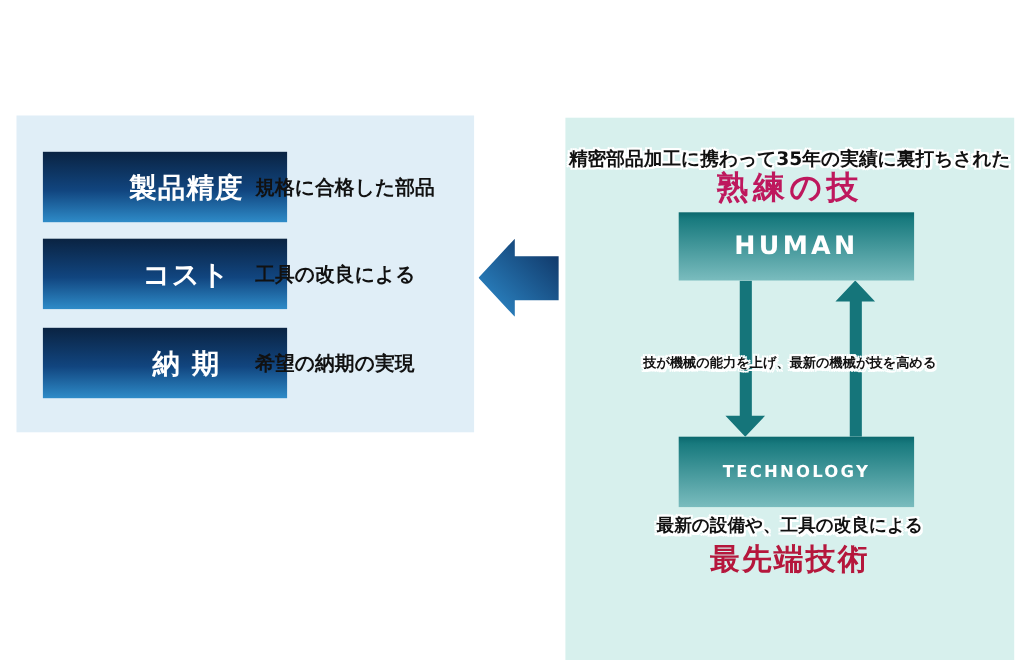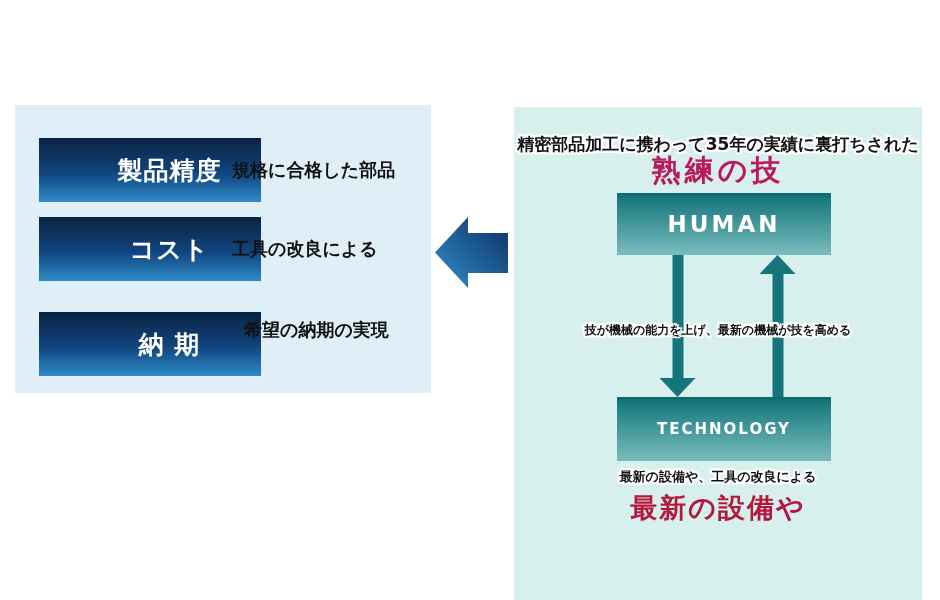--- a/index.html
+++ b/index.html
@@ -14,27 +14,27 @@
   }
 
   
   .needs-panel{position:absolute;left:15px;top:105px;width:416px;height:288px;background:#e0eef7;}
   .need-chip{
     position:absolute;left:24px;width:183px;height:64px;
     background:linear-gradient(180deg,#0a2342 0%,#11457f 55%,#2e8bc8 100%);
     color:#ffffff;font-size:25px;font-weight:bold;letter-spacing:1px;
     display:flex;align-items:center;justify-content:center;padding-left:39px;
   }
-  .chip-1{top:33px;} .chip-2{top:112px;justify-content:center;} .chip-3{top:207px;}
+  .chip-1{top:33px;} .chip-2{top:112px;justify-content:center;} .chip-3{top:193px;}
   .need-desc{
     position:absolute;left:217px;width:195px;height:64px;
     display:flex;align-items:center;
     font-size:18px;font-weight:bold;color:#111111;white-space:nowrap;
   }
-  .desc-1{top:33px;} .desc-2{top:112px;} .desc-3{top:193px;margin-left:12px;}
+  .desc-1{top:33px;} .desc-2{top:112px;} .desc-3{top:193px;}
 
   
   .big-arrow{position:absolute;left:435px;top:217px;}
 
   
   .solution-panel{position:absolute;left:514px;top:107px;width:408px;height:518px;background:#d7f0ed;}
   .outlined{
     text-shadow:-2px -2px 0 #fff,2px -2px 0 #fff,-2px 2px 0 #fff,2px 2px 0 #fff,
                 -2px 0 0 #fff,2px 0 0 #fff,0 -2px 0 #fff,0 2px 0 #fff;
   }
@@ -57,21 +57,21 @@
   .technology-box{top:290px;height:64px;font-size:15px;letter-spacing:2px;}
   .v-arrow{position:absolute;z-index:0;}
   .down-arrow{left:145px;top:148px;}
   .up-arrow{left:245px;top:148px;}
   .sol-caption-mid{
     position:absolute;top:215px;left:-10px;width:428px;text-align:center;
     font-size:12px;font-weight:bold;color:#111111;white-space:nowrap;z-index:2;
   }
   .sol-caption-bottom{
     position:absolute;top:361px;left:0;width:408px;text-align:center;
-    font-size:13px;font-weight:bold;color:#111111;white-space:nowrap;z-index:2;
+    font-size:16px;font-weight:bold;color:#111111;white-space:nowrap;z-index:2;
   }
   .sol-highlight-bottom{
     position:absolute;top:383px;left:0;width:408px;text-align:center;
     font-family:"DejaVu Serif","Liberation Serif",serif;
     font-size:27px;font-weight:bold;color:#b5173c;letter-spacing:2px;z-index:2;
   }
 </style>
 </head>
 <body>
 
@@ -121,17 +121,17 @@
       <polygon points="18.5,0 36.5,19 24.5,19 24.5,142 13.5,142 13.5,19 0.5,19" fill="#15757a"></polygon>
     </svg>
 
     <div class="sol-caption-mid outlined">技が機械の能力を上げ、最新の機械が技を高める</div>
 
     <div class="teal-box technology-box">
       <span>TECHNOLOGY</span>
     </div>
 
     <div class="sol-caption-bottom outlined">最新の設備や、工具の改良による</div>
-    <div class="sol-highlight-bottom">最新の設備や</div>
+    <div class="sol-highlight-bottom">最先端技術</div>
 
   </section>
 
 </div>
 
 </body></html>

